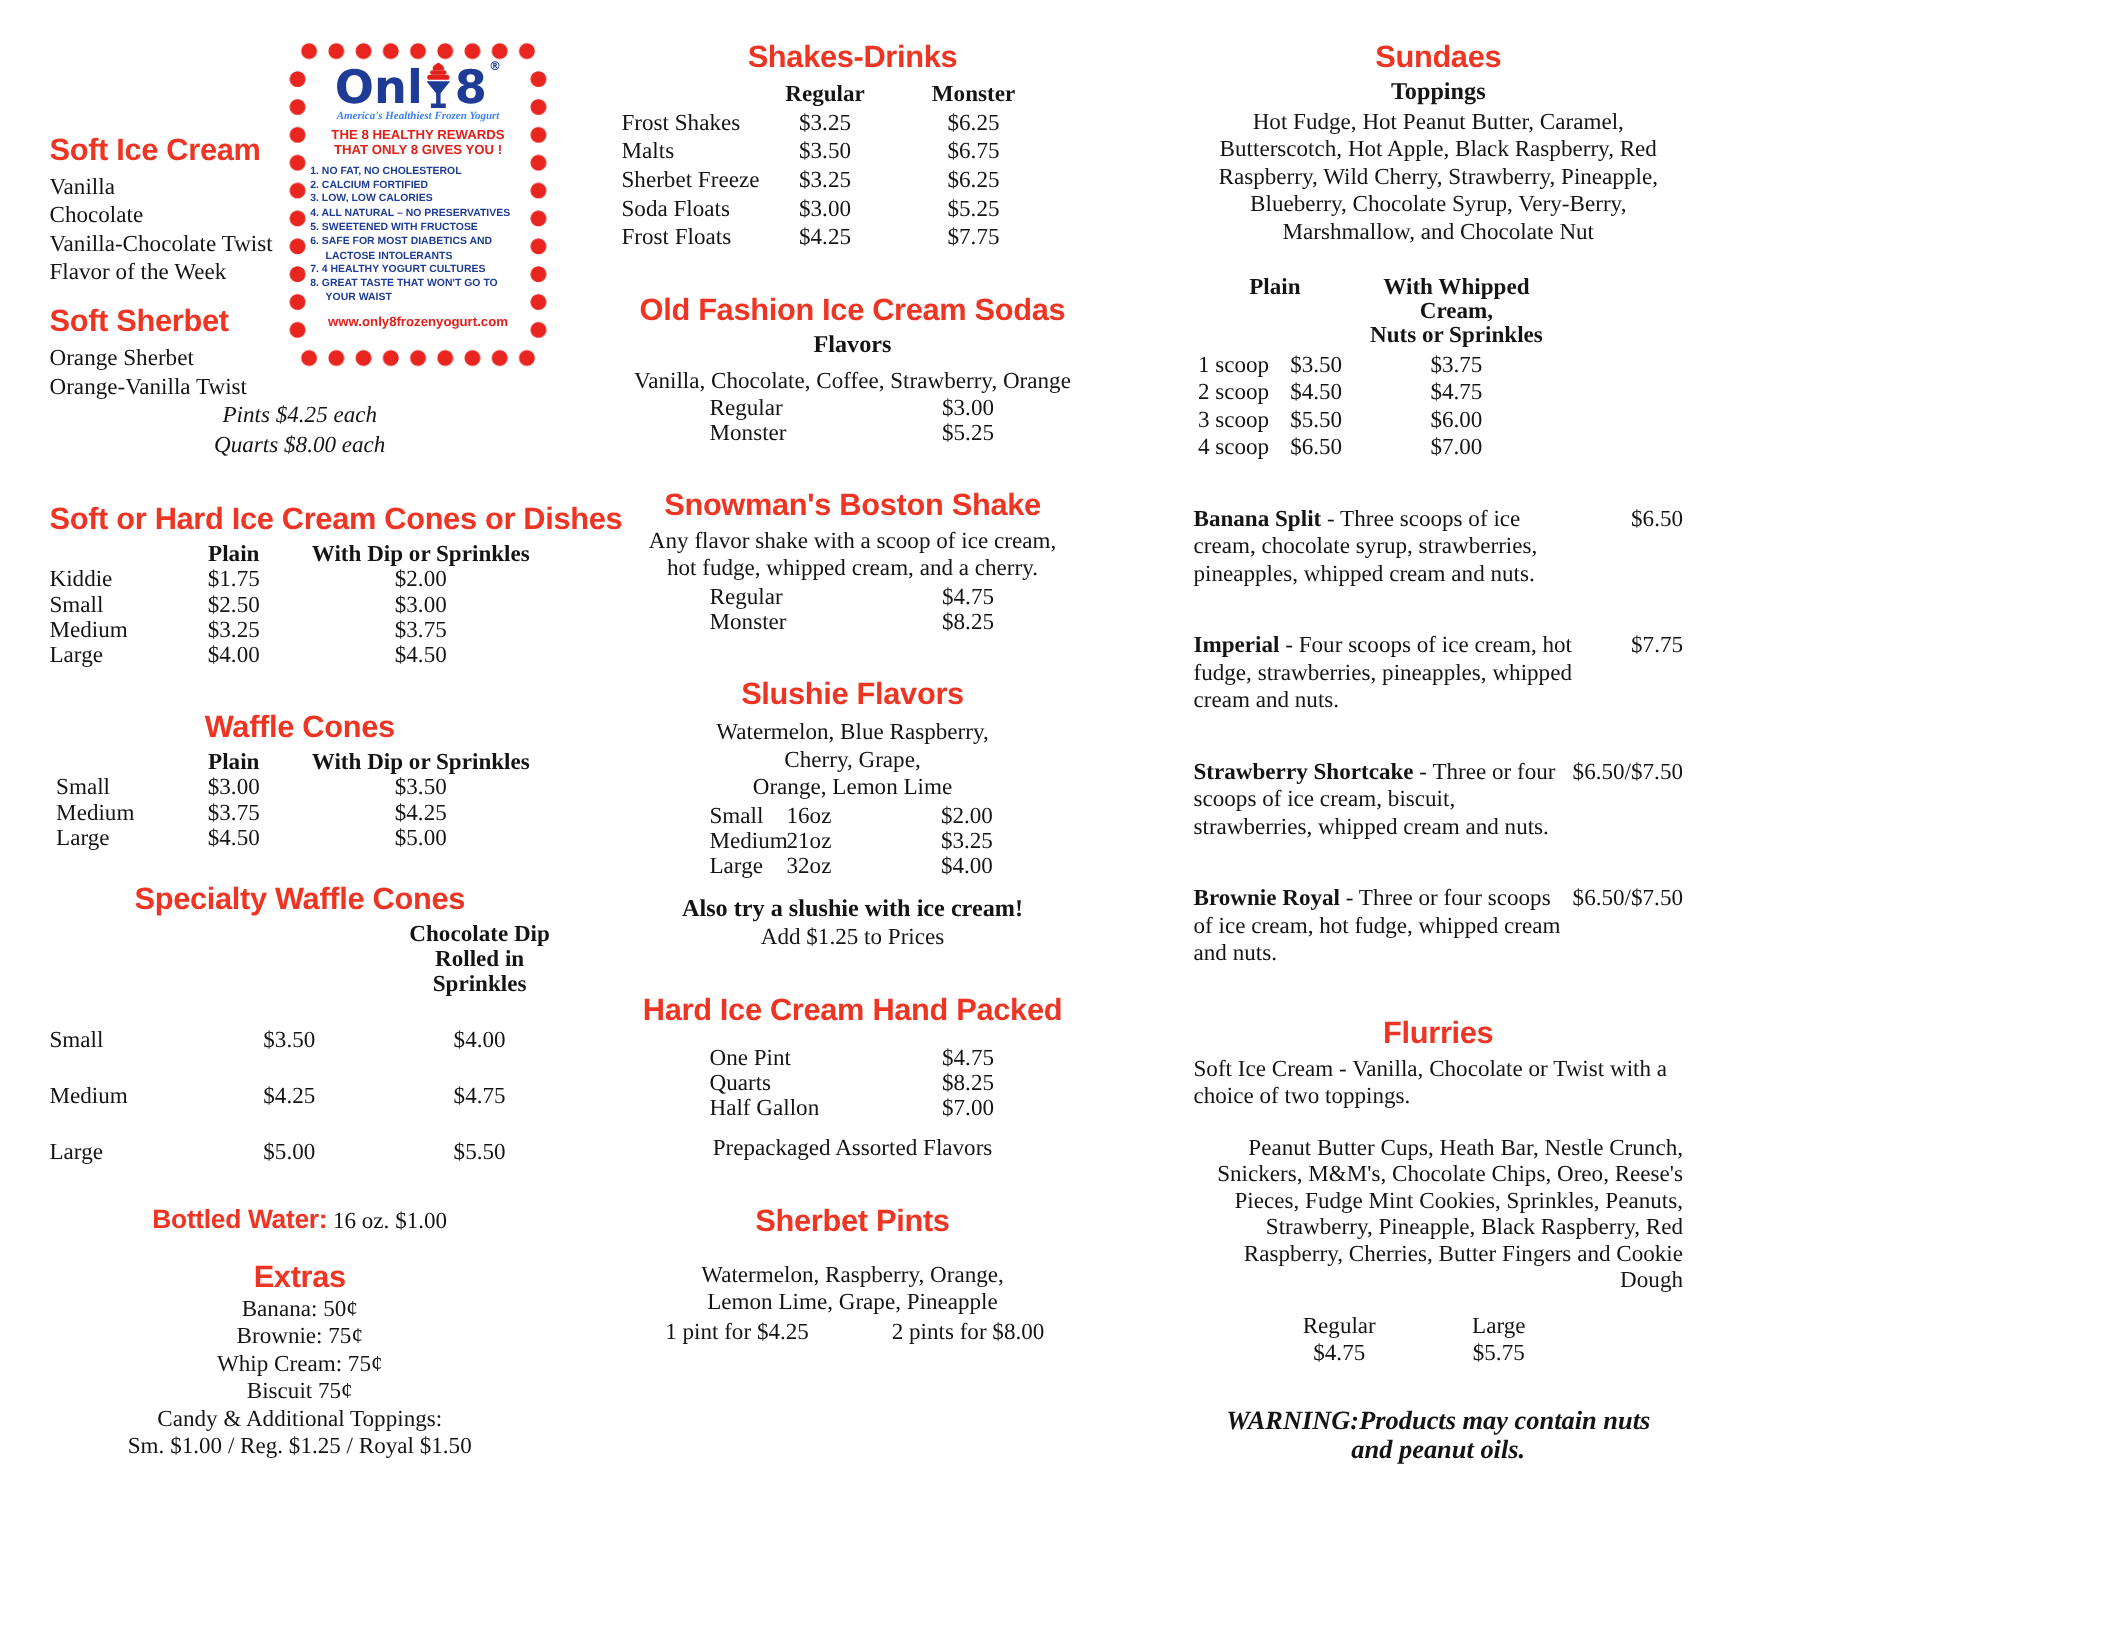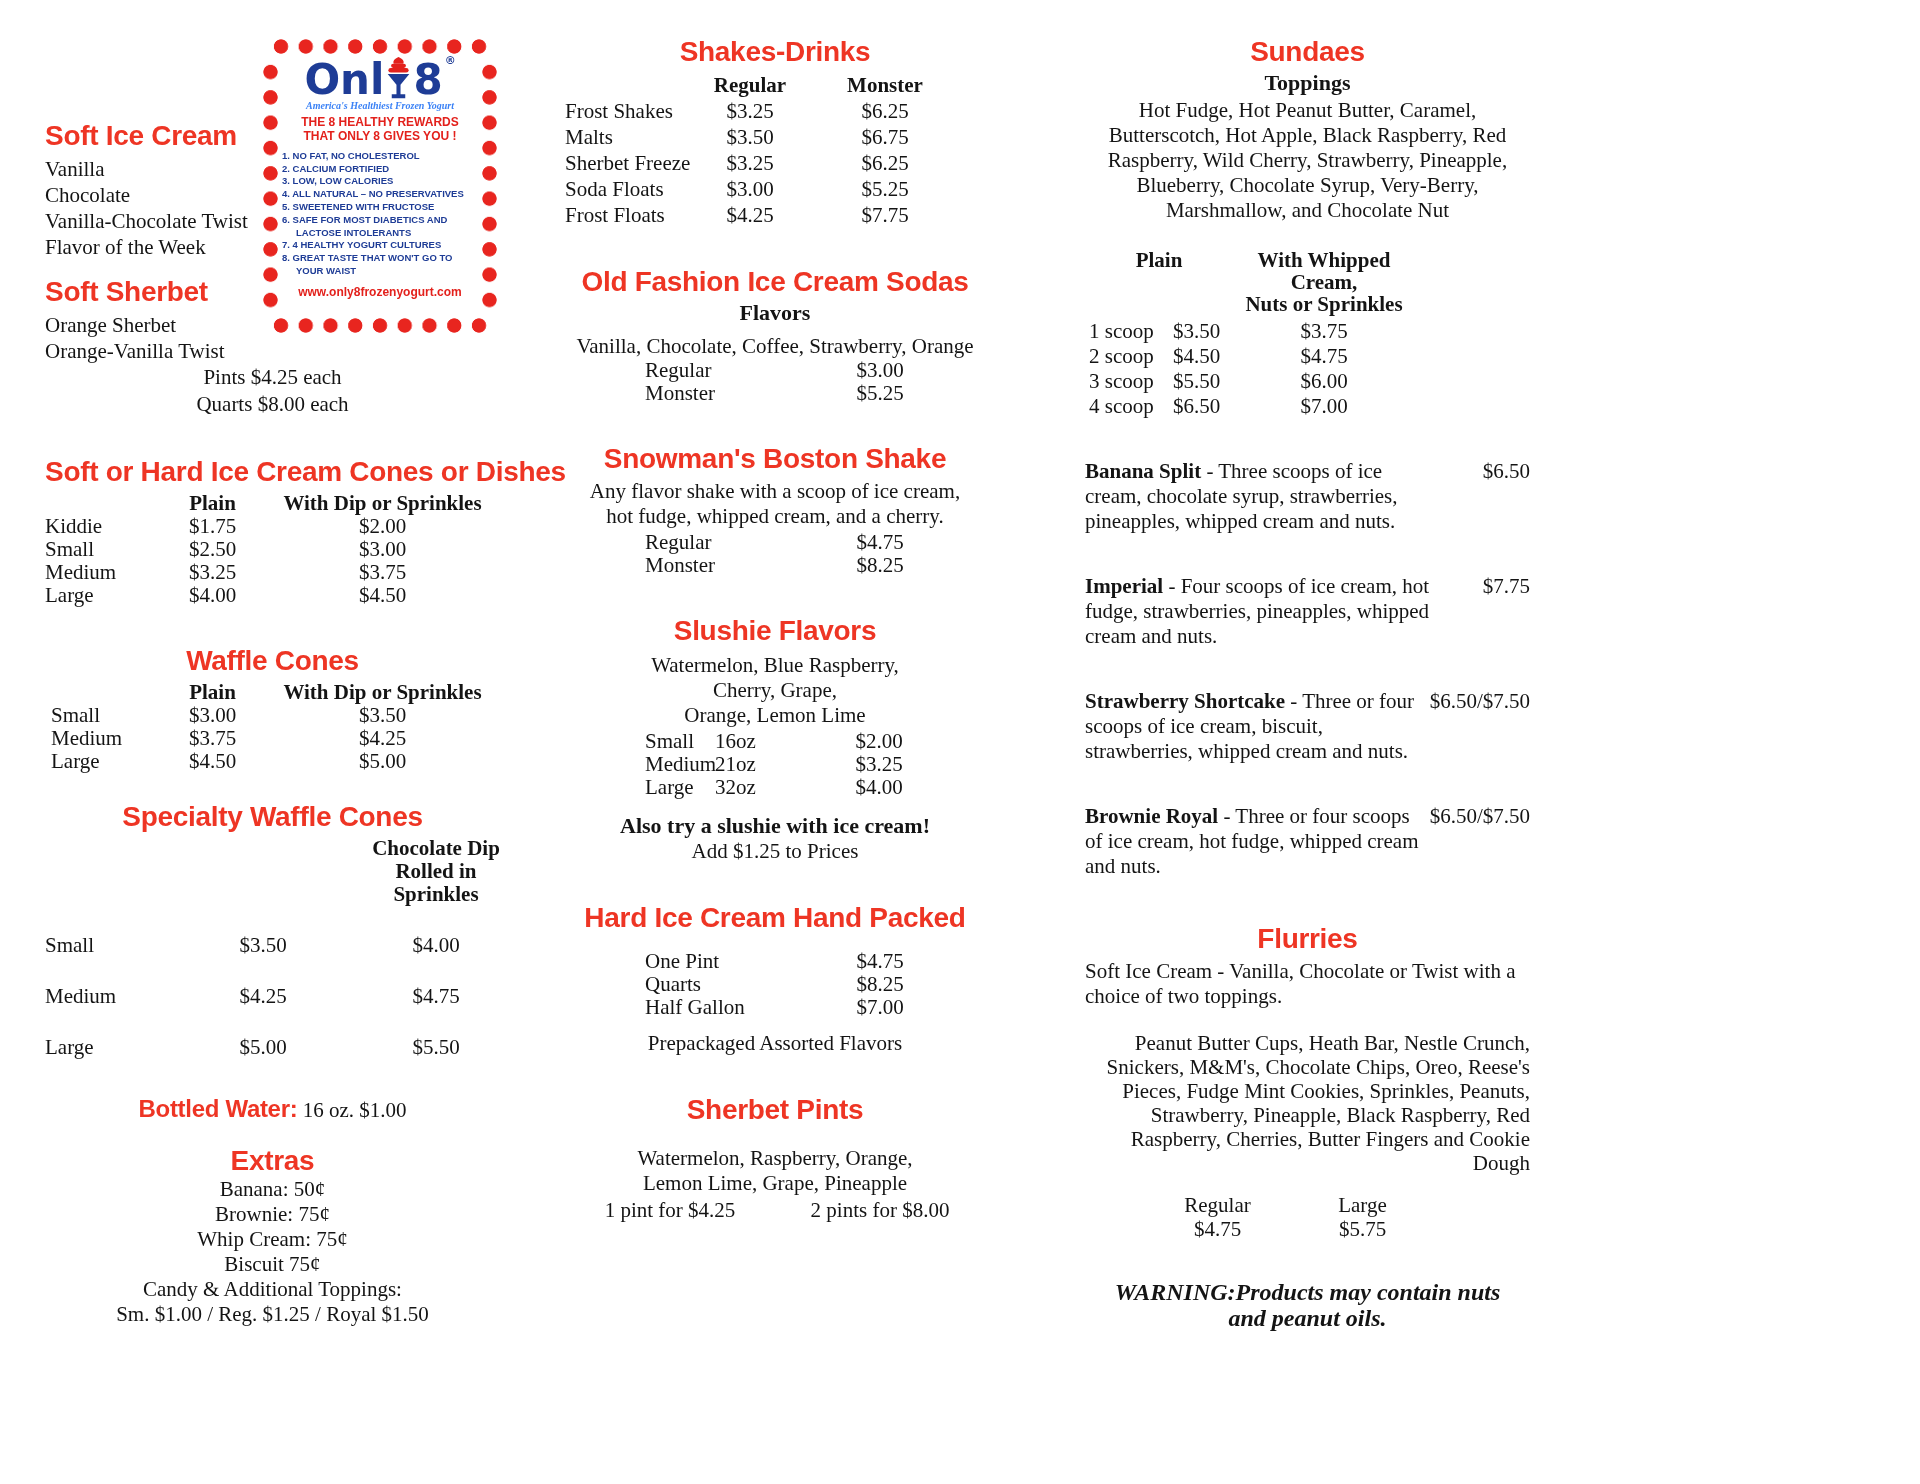--- a/index.html
+++ b/index.html
@@ -80,21 +80,21 @@
   .slush { grid-template-columns: 70px 88px 152px; padding-left: 80px; margin-top: 2px; }
   .slush > span:nth-child(3n+1), .slush > span:nth-child(3n+2) { text-align: left; }
 
   .scoops-head { display: grid; grid-template-columns: 140px 190px; padding-left: 4px;
     font-weight: 700; text-align: center; line-height: 22px; margin-top: 26px; }
   .scoops { grid-template-columns: 75px 65px 190px; padding-left: 4px; }
   .scoops span { line-height: 25px; }
   .scoops > span:nth-child(3n+1) { text-align: left; }
 
   
-  .pints-lines div { line-height: 27px; }
+  .pints-lines div { line-height: 27px; font-style: italic; }
   .bw { text-align: center; margin-top: 36px; }
   .bw .rh-inline { font-family: "Liberation Sans", sans-serif; font-weight: 700;
     color: #ee3524; font-size: 24px; letter-spacing: -0.3px; }
   .extras-line { line-height: 25px; }
   .desc { max-width: 392px; margin: 4px auto 2px; line-height: 25px; }
   .note1 { font-size: 22px; margin-top: 14px; }
   .flav { line-height: 25px; }
   .hp-note { margin-top: 12px; text-align: center; }
   .pints-row { display: flex; margin-top: 2px; }
   .pints-row span { flex: 1; text-align: center; line-height: 25px; }

